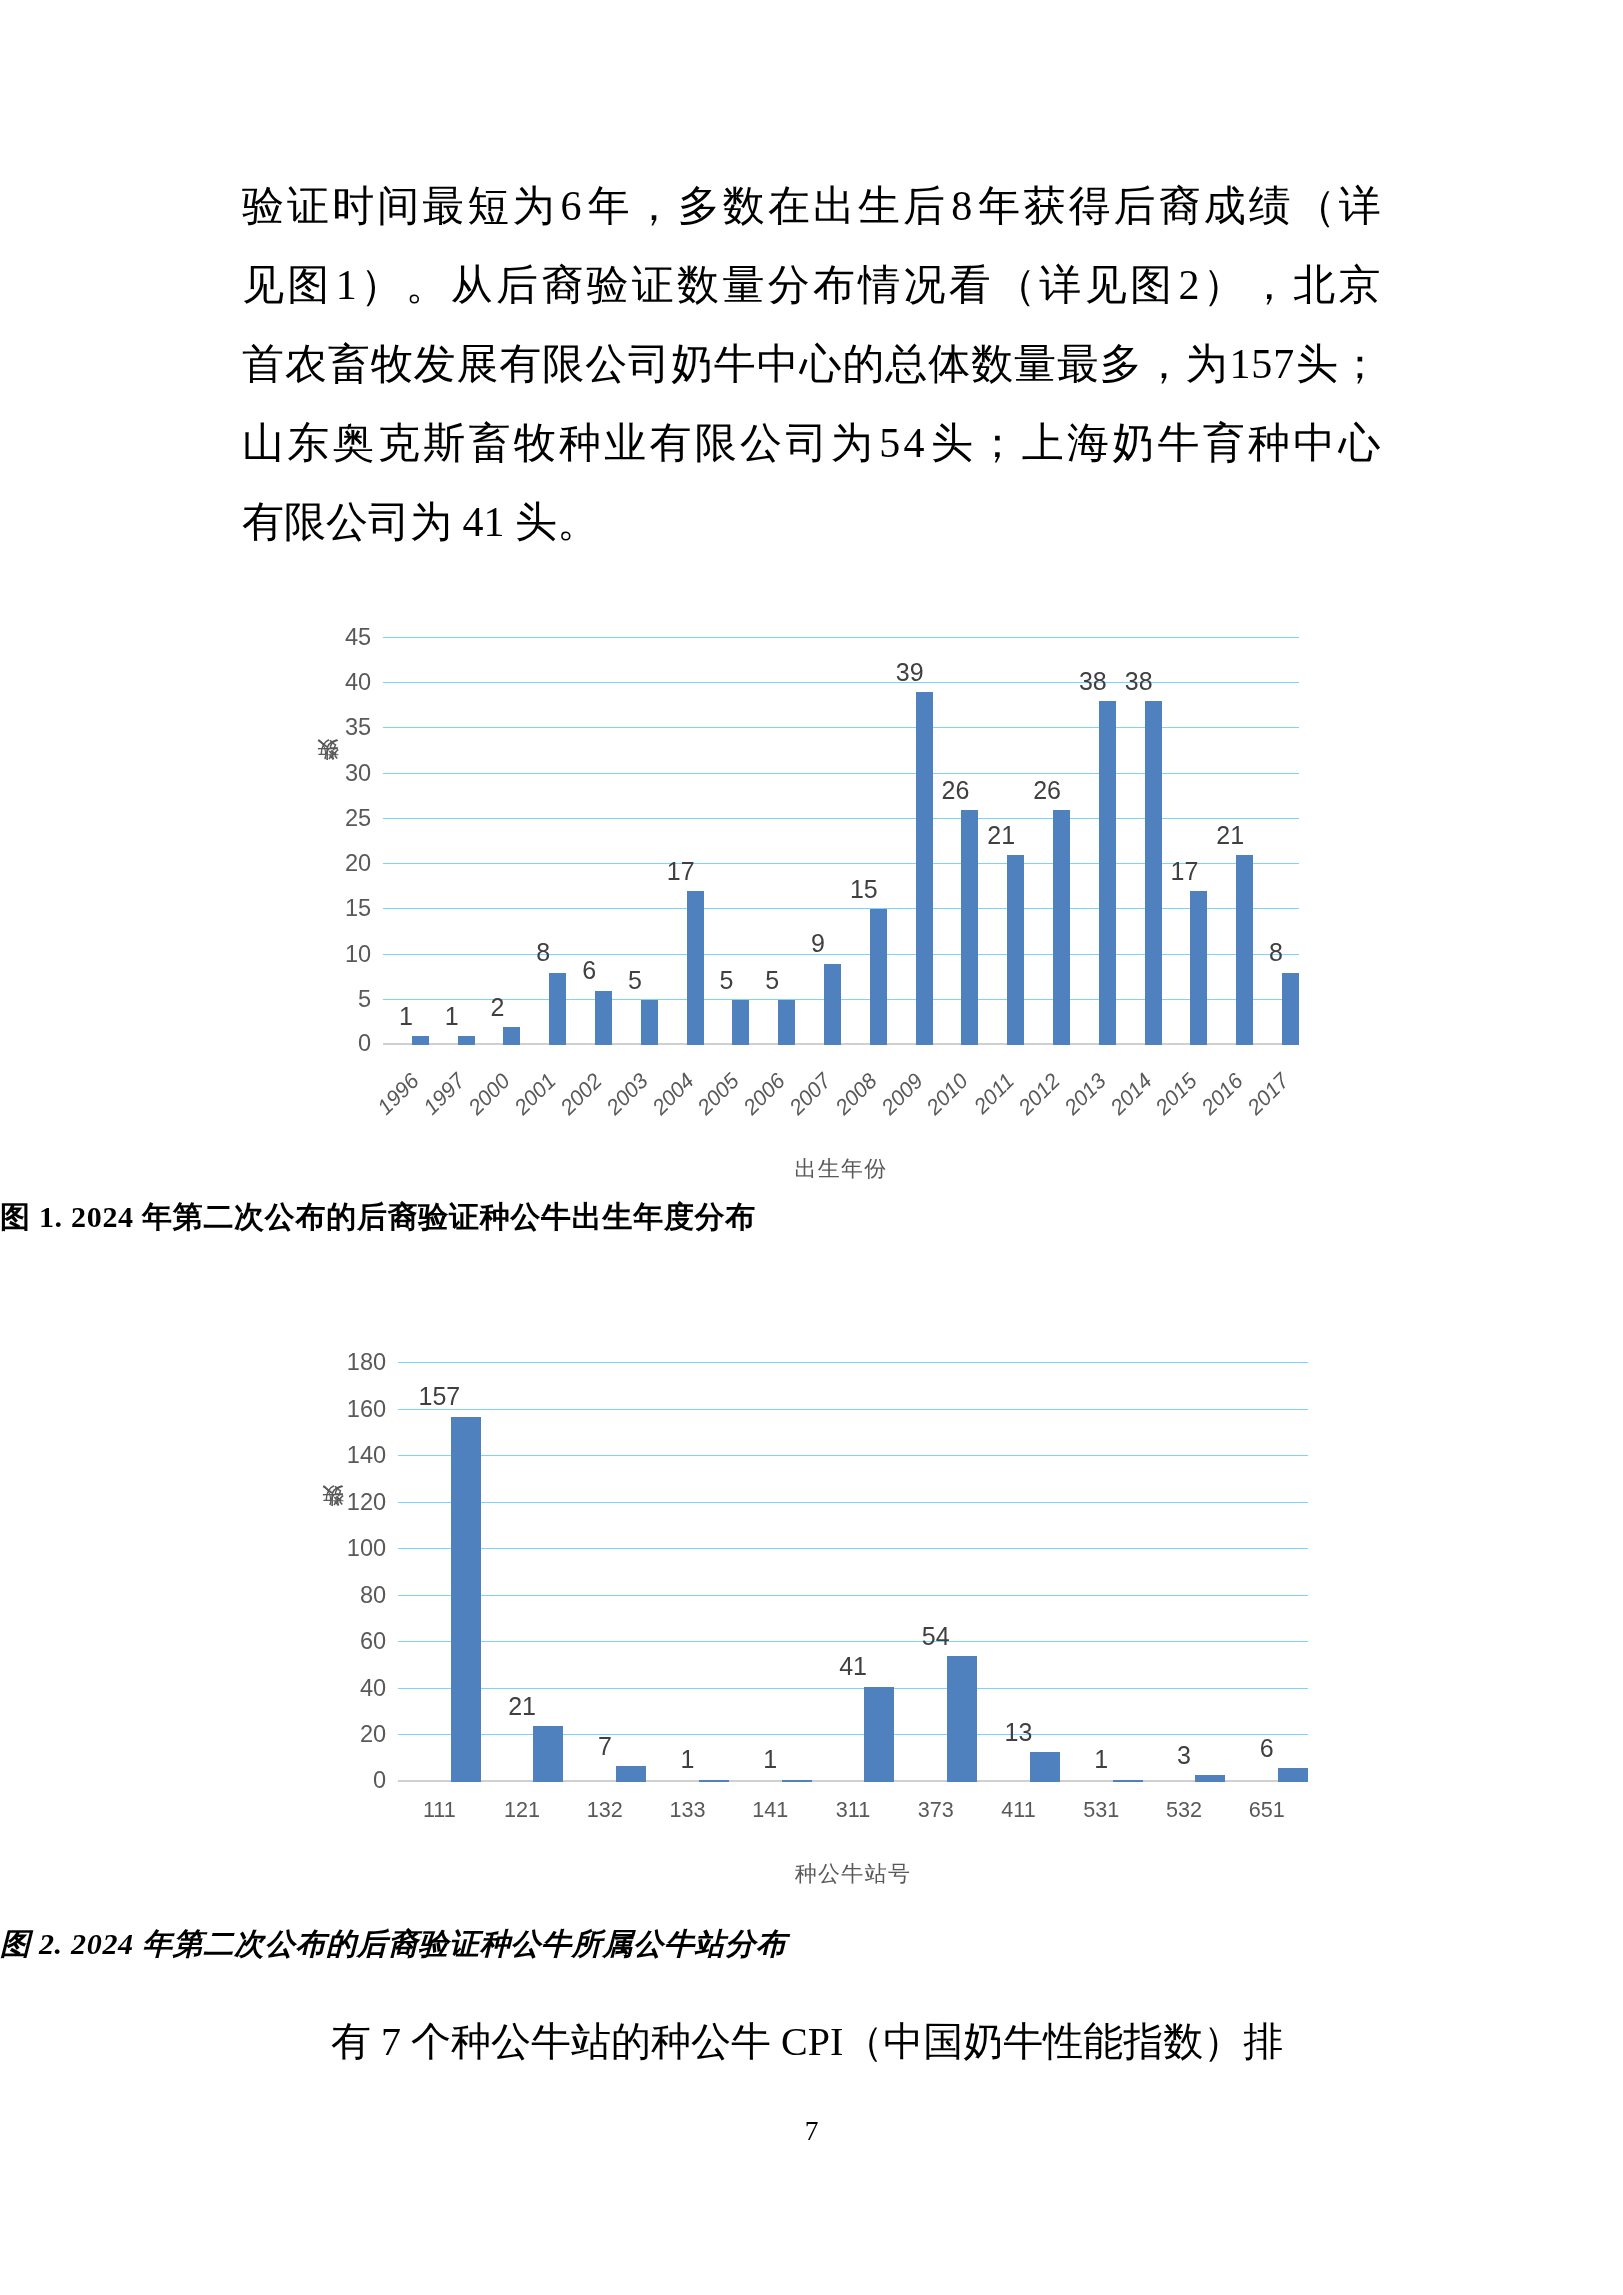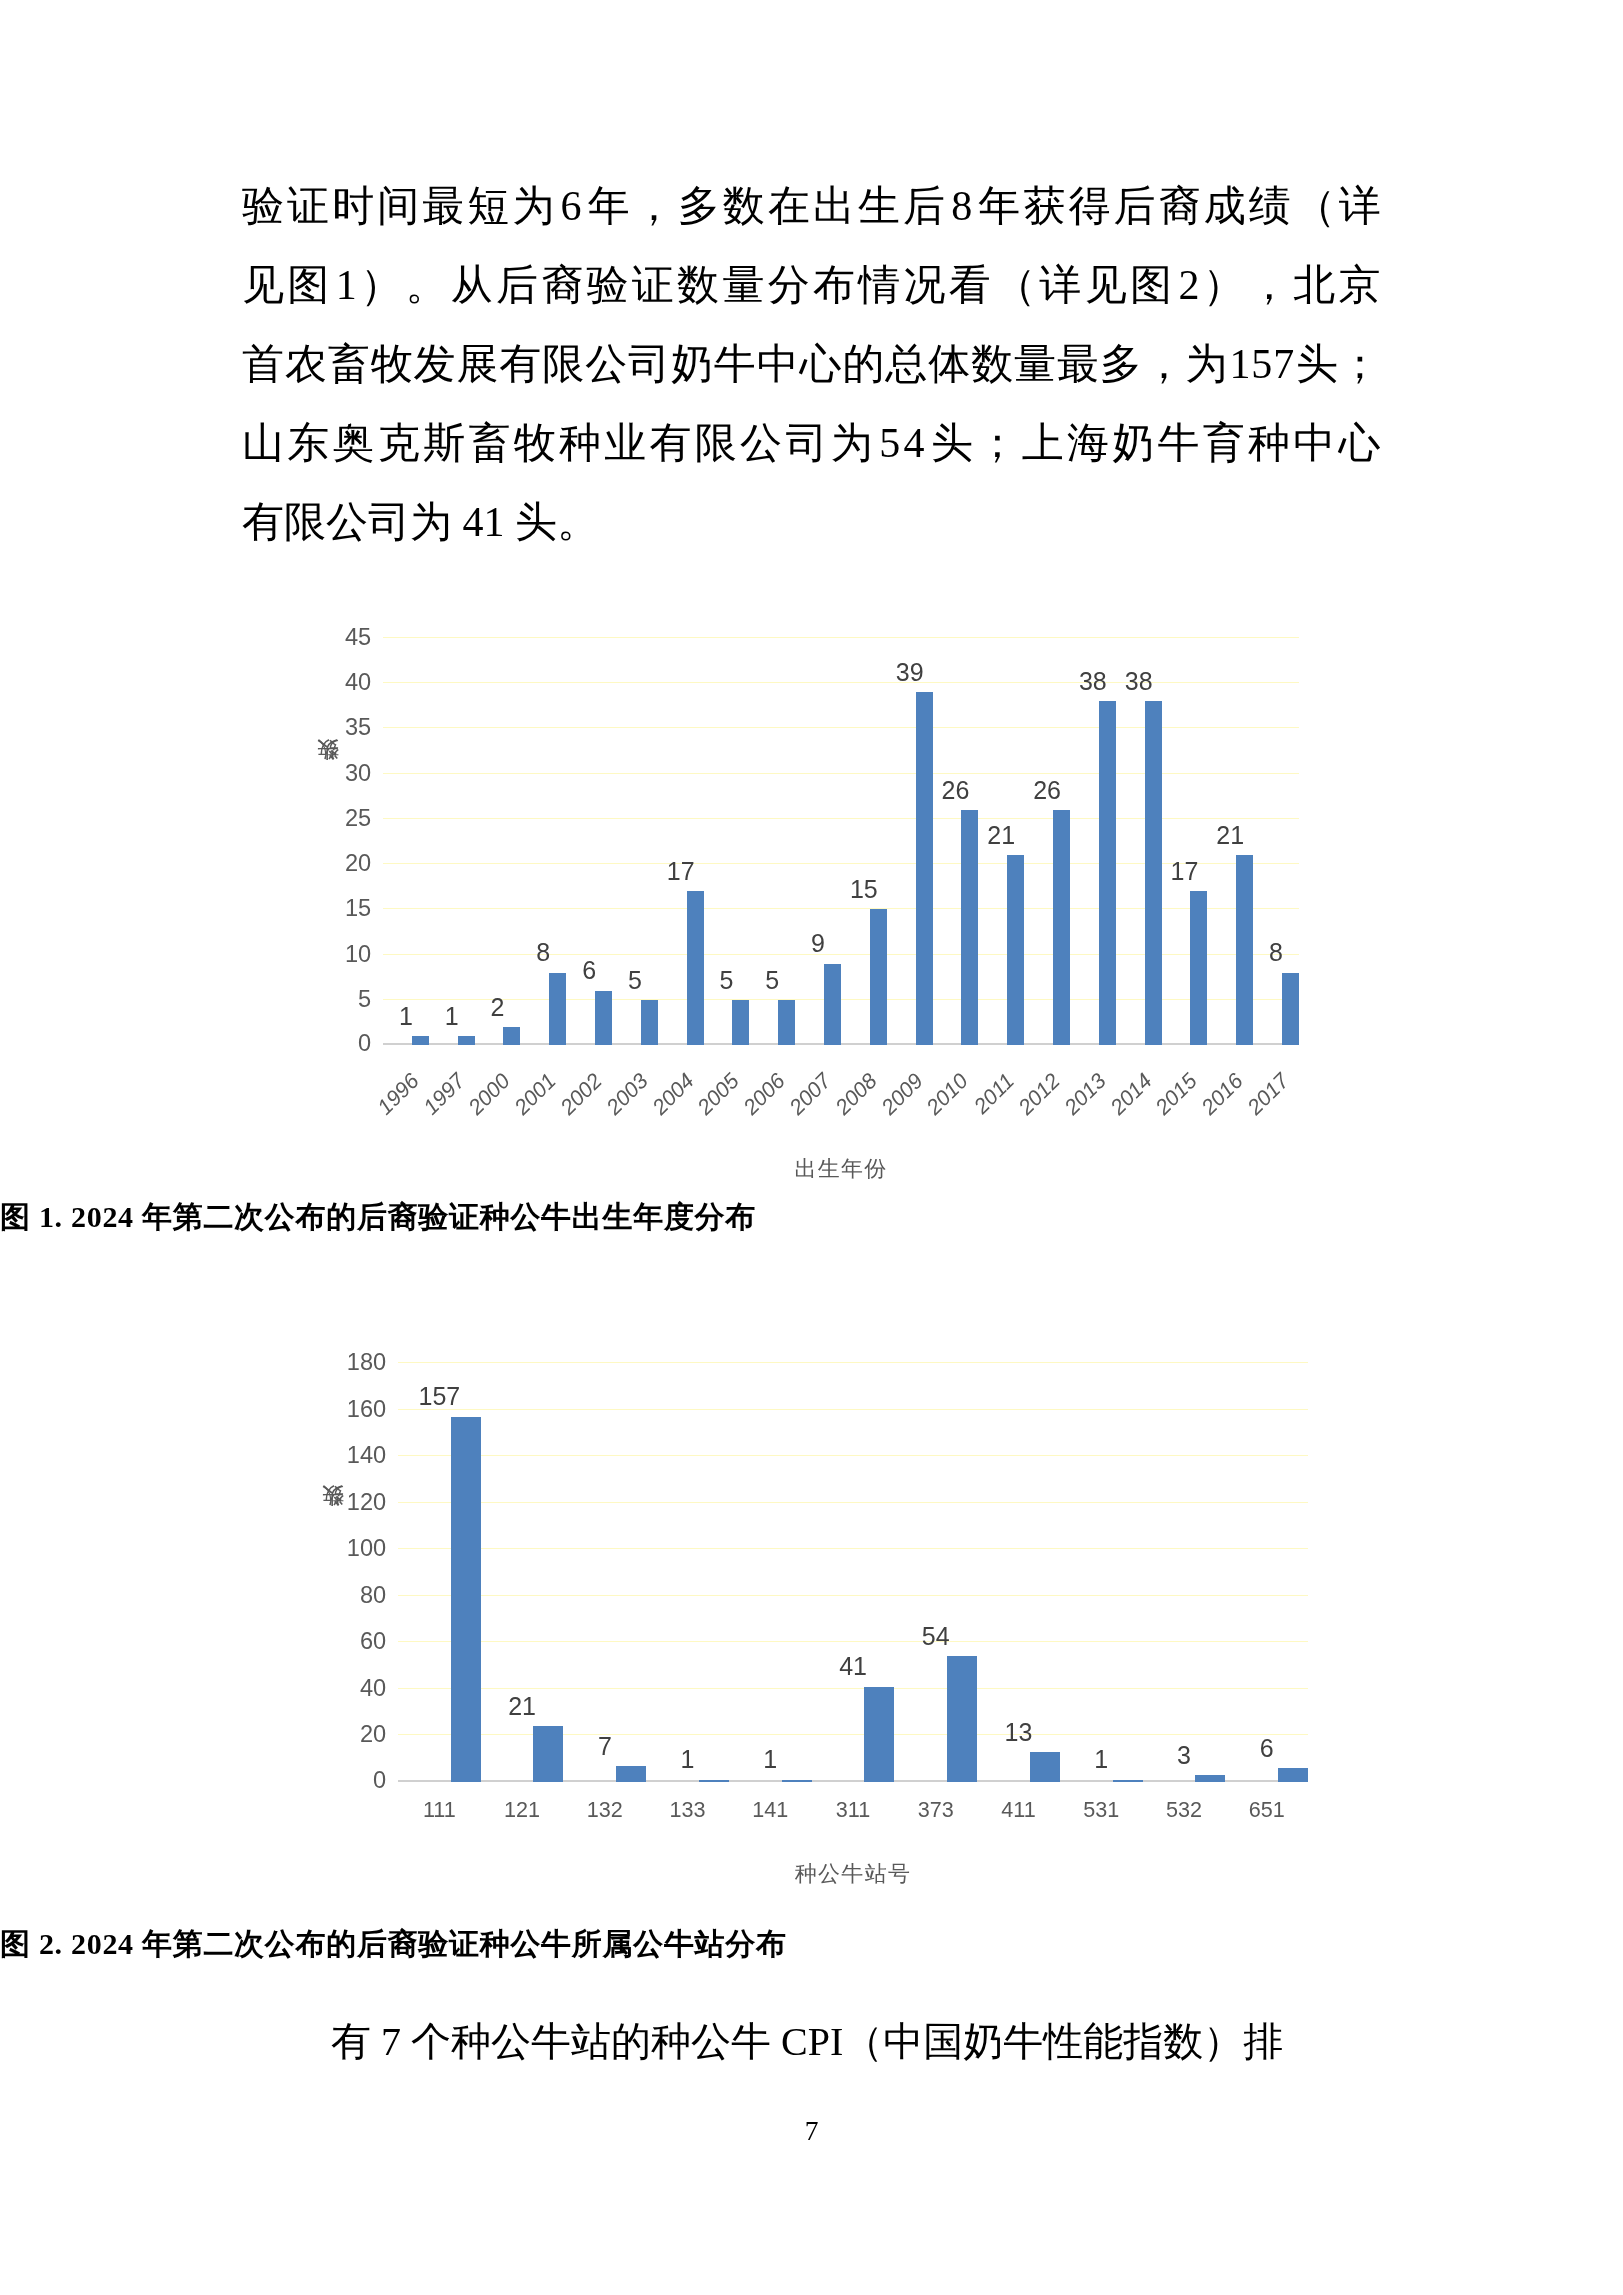--- a/index.html
+++ b/index.html
@@ -58,21 +58,21 @@
     position: absolute;
     width: 1623px;
     left: 0;
     font-size: 30px;
     font-weight: bold;
     font-family: "Liberation Serif", "DejaVu Serif", serif;
     color: #000000;
     letter-spacing: 0.7px;
   }
   #caption-1 { top: 1197px; }
-  #caption-2 { top: 1924px; }
+  #caption-2 { top: 1924px; font-style: italic; }
 
   .page-number {
     position: absolute;
     left: 0;
     width: 1623px;
     top: 2115px;
     text-align: center;
     font-size: 27.5px;
     font-family: "Liberation Serif", "DejaVu Serif", serif;
     color: #000000;
@@ -116,21 +116,21 @@
   }
   .gridlines {
     position: absolute;
     inset: 0;
   }
   .gridline {
     position: absolute;
     left: 0;
     right: 0;
     height: 1.3px;
-    background: #fef9c3;
+    background: #7dd3fc;
   }
   .gridline.axis0 { background: #d0d0d0; height: 2px; }
 
   .ytick {
     position: absolute;
     right: 100%;
     margin-right: 11.8px;
     transform: translateY(-50%);
     font-size: 23.6px;
     color: #595959;

